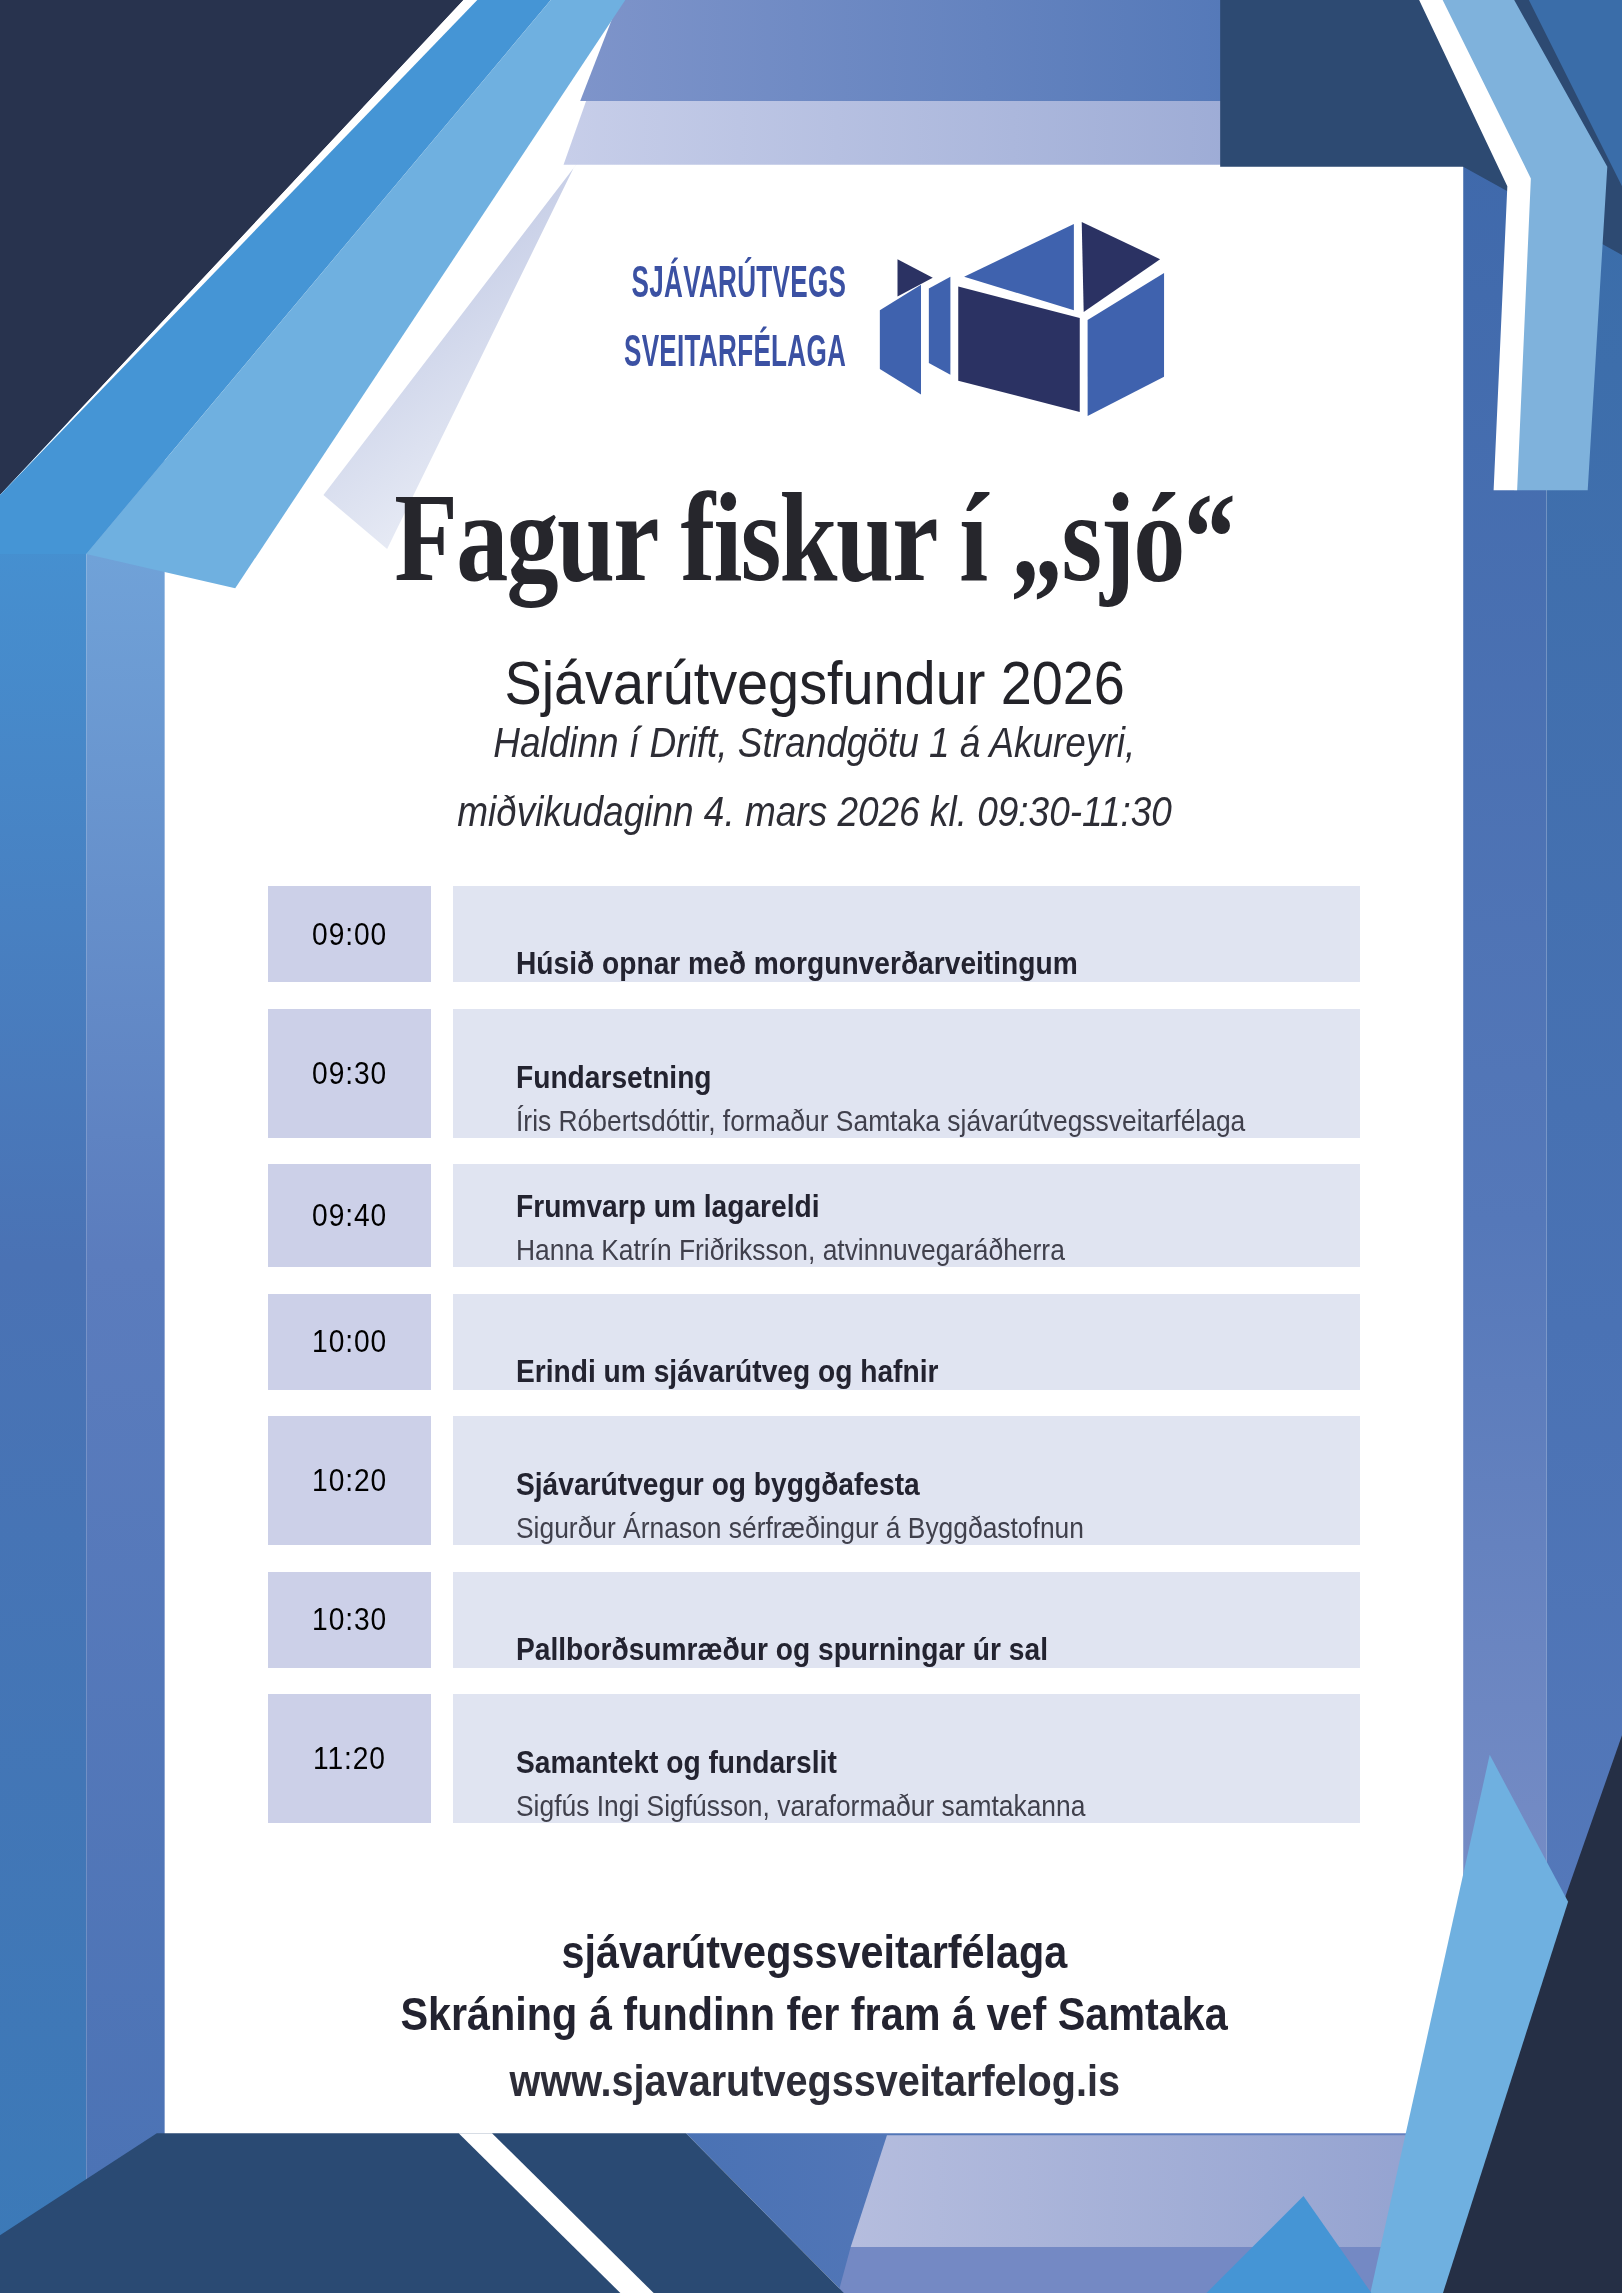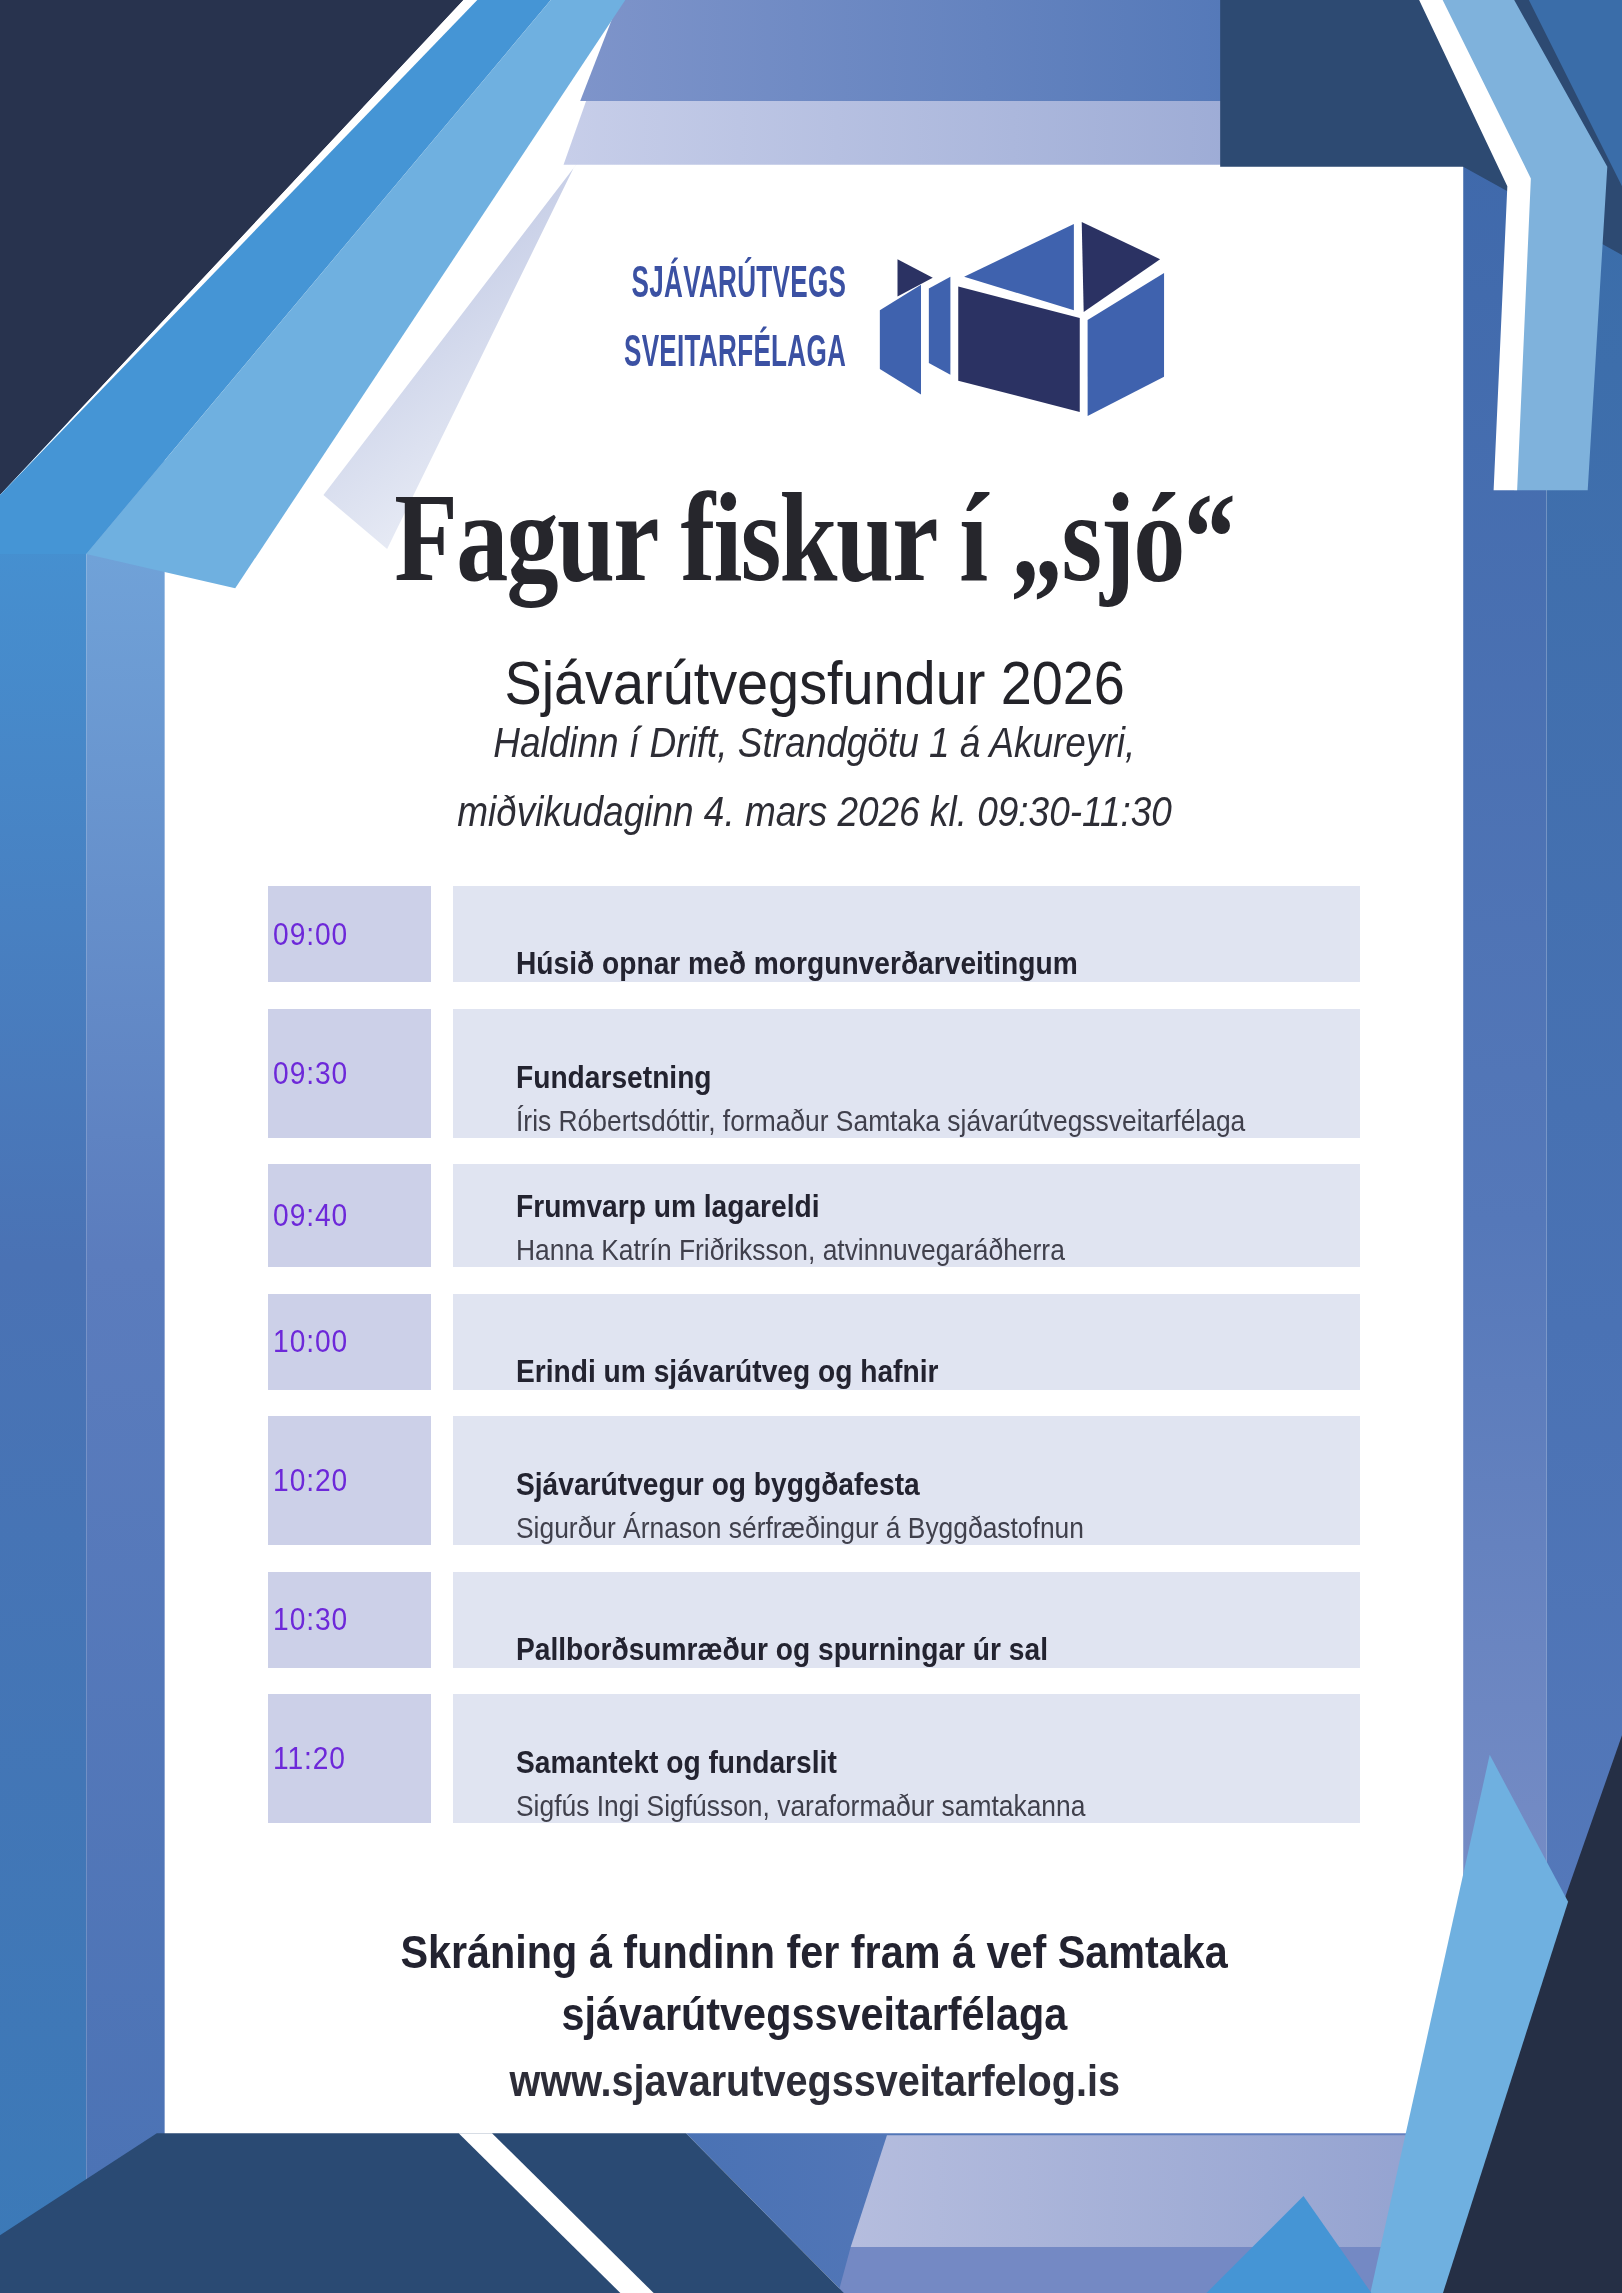--- a/index.html
+++ b/index.html
@@ -34,22 +34,22 @@
   .subtitle .sqz{transform:scaleX(.9);}
 
   .venue{position:absolute;top:543px;left:0;width:100%;text-align:center;
     font-style:italic;font-size:43px;line-height:1.6;color:#2d2d35;}
   .venue .sqz{transform:scaleX(.86);}
 
   .schedule{position:absolute;top:721px;left:103px;width:1091px;
     display:flex;flex-direction:column;gap:26.5px;}
   .row{display:flex;gap:21.6px;}
   .time{width:163px;flex:0 0 163px;background:var(--time-box,#ccd0e8);
-    display:flex;align-items:center;justify-content:flex-start;
-    font-size:32px;font-weight:400;color:#6d28d9;letter-spacing:1px;}
+    display:flex;align-items:center;justify-content:center;
+    font-size:32px;font-weight:400;color:#000000;letter-spacing:1px;}
   .slot{width:907px;flex:0 0 907px;background:var(--item-box,#e0e4f1);
     display:flex;flex-direction:column;justify-content:flex-end;
     padding-left:63px;box-sizing:border-box;}
   .item-title{font-weight:bold;font-size:32px;color:var(--text-dark,#232330);}
   .item-speaker{font-size:30px;color:#40404c;margin-top:7.8px;font-weight:400;}
 
   .footer{position:absolute;top:1756px;left:0;width:100%;text-align:center;}
   .footer .bold-line{font-weight:bold;font-size:47px;line-height:1.32;color:var(--text-dark,#232330);}
   .footer .url-line{font-size:45px;margin-top:9.8px;color:#2d2d38;font-weight:700;}
 </style>
@@ -225,24 +225,24 @@
         </div>
         <div class="slot">
           <div class="item-title"><span class="sqz-l">Samantekt og fundarslit</span></div>
           <div class="item-speaker"><span class="sqz-l">Sigfús Ingi Sigfússon, varaformaður samtakanna</span></div>
         </div>
       </div>
     </div>
 
   <div class="footer">
     <div class="bold-line">
+      <span class="sqz">sjávarútvegssveitarfélaga</span>
+    </div>
+    <div class="bold-line">
       <span class="sqz">Skráning á fundinn fer fram á vef Samtaka</span>
-    </div>
-    <div class="bold-line">
-      <span class="sqz">sjávarútvegssveitarfélaga</span>
     </div>
     <div class="url-line">
       <span class="sqz">www.sjavarutvegssveitarfelog.is</span>
     </div>
   </div>
 
 </div>
 
 
 </body></html>

